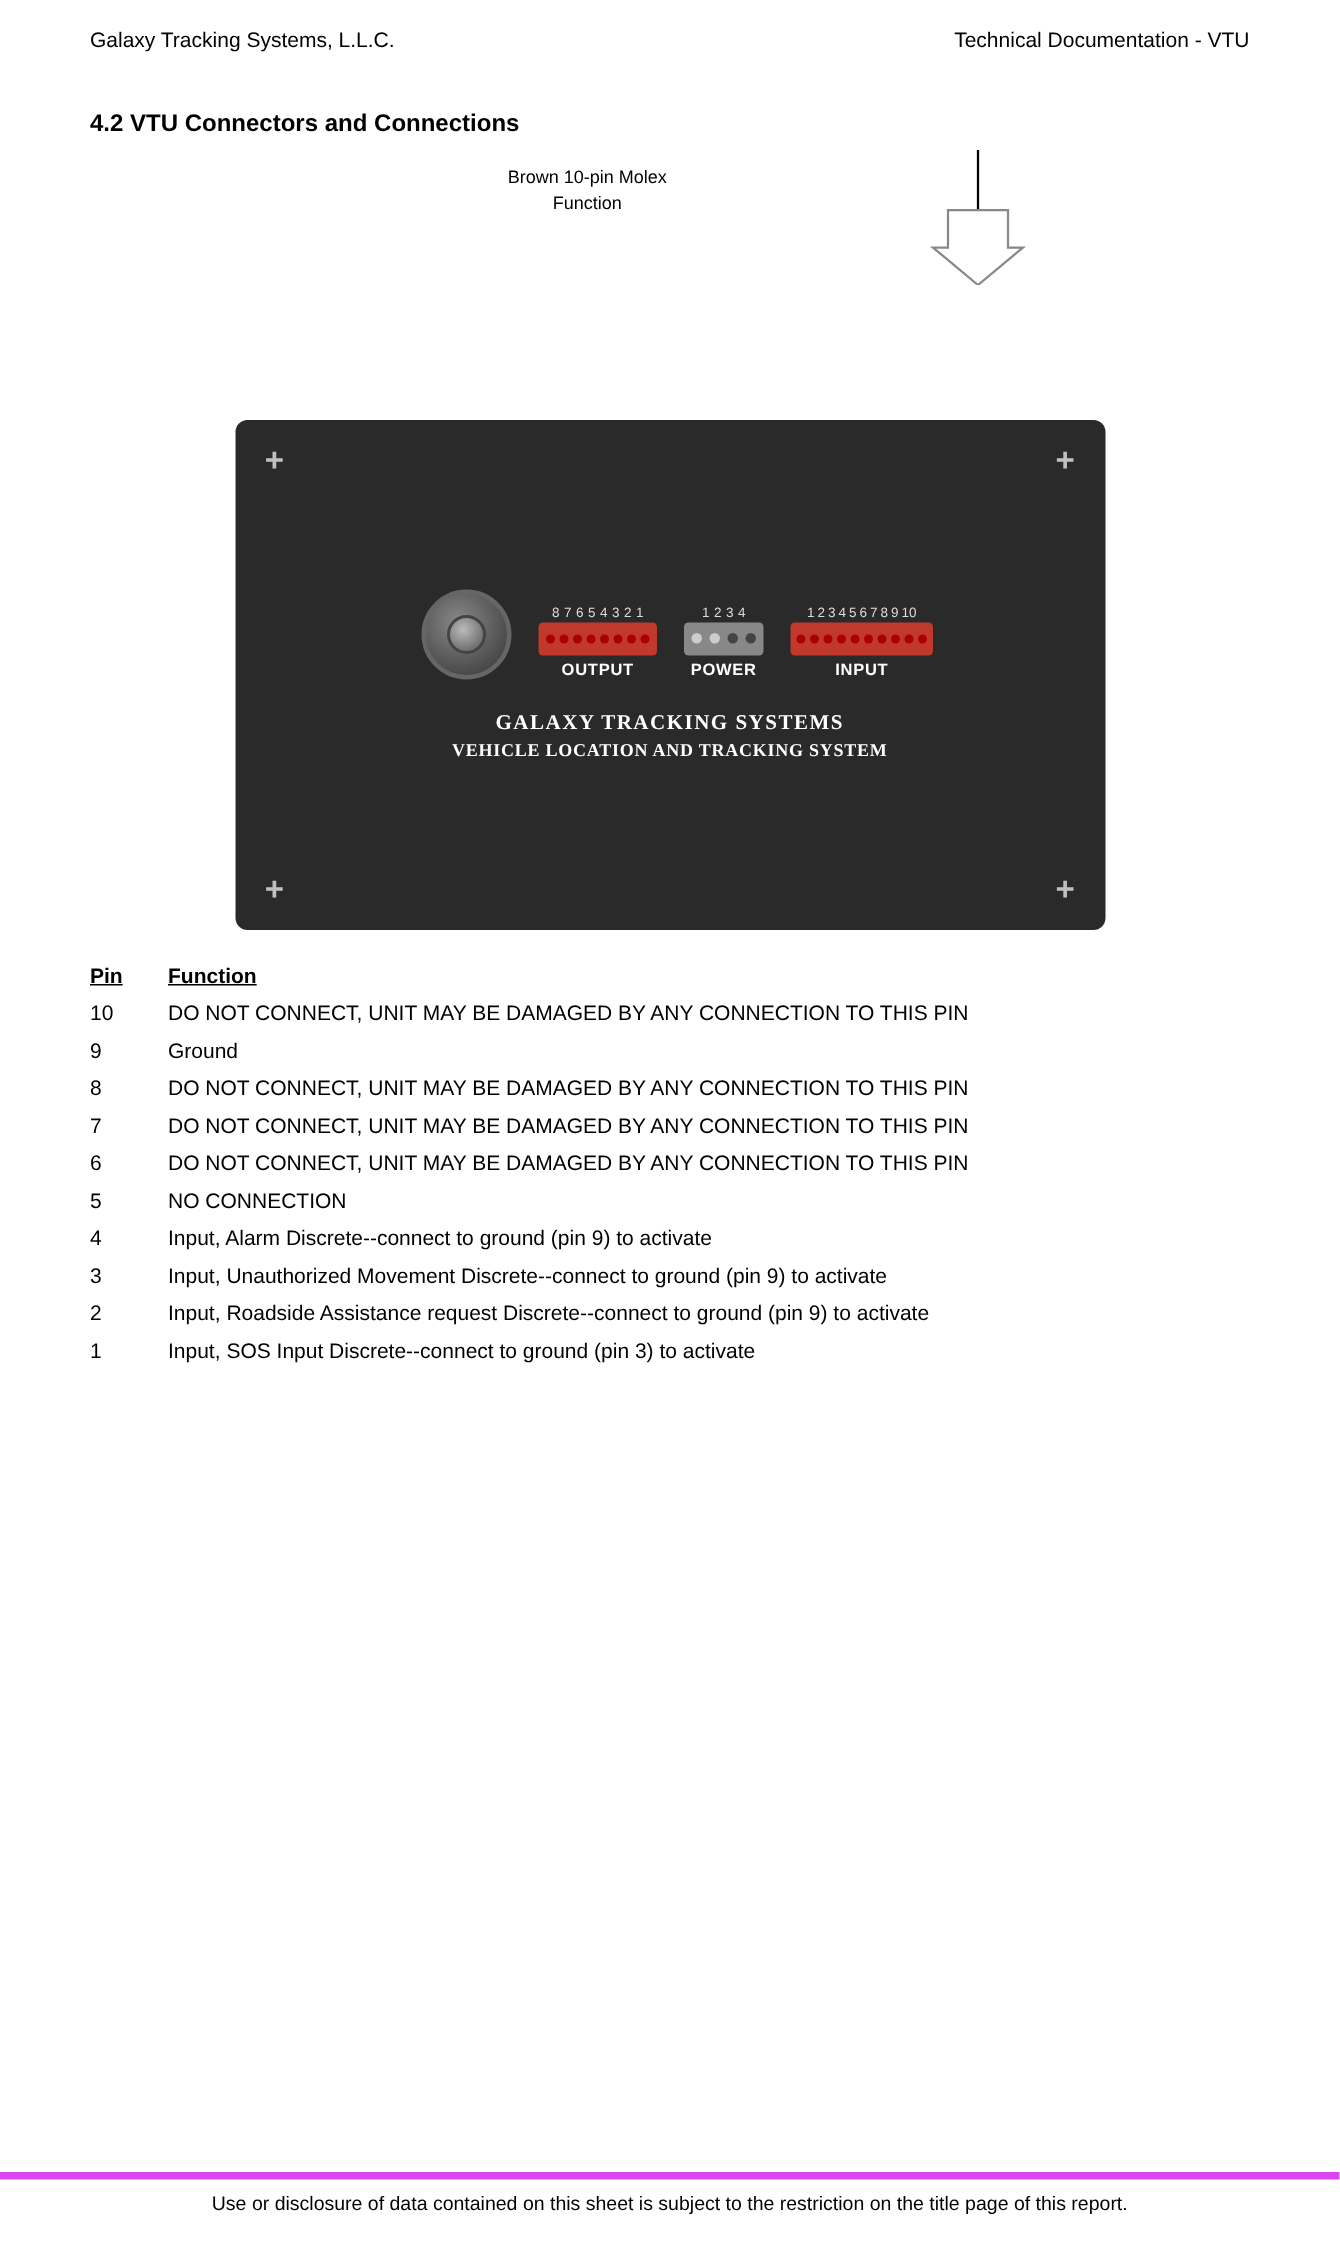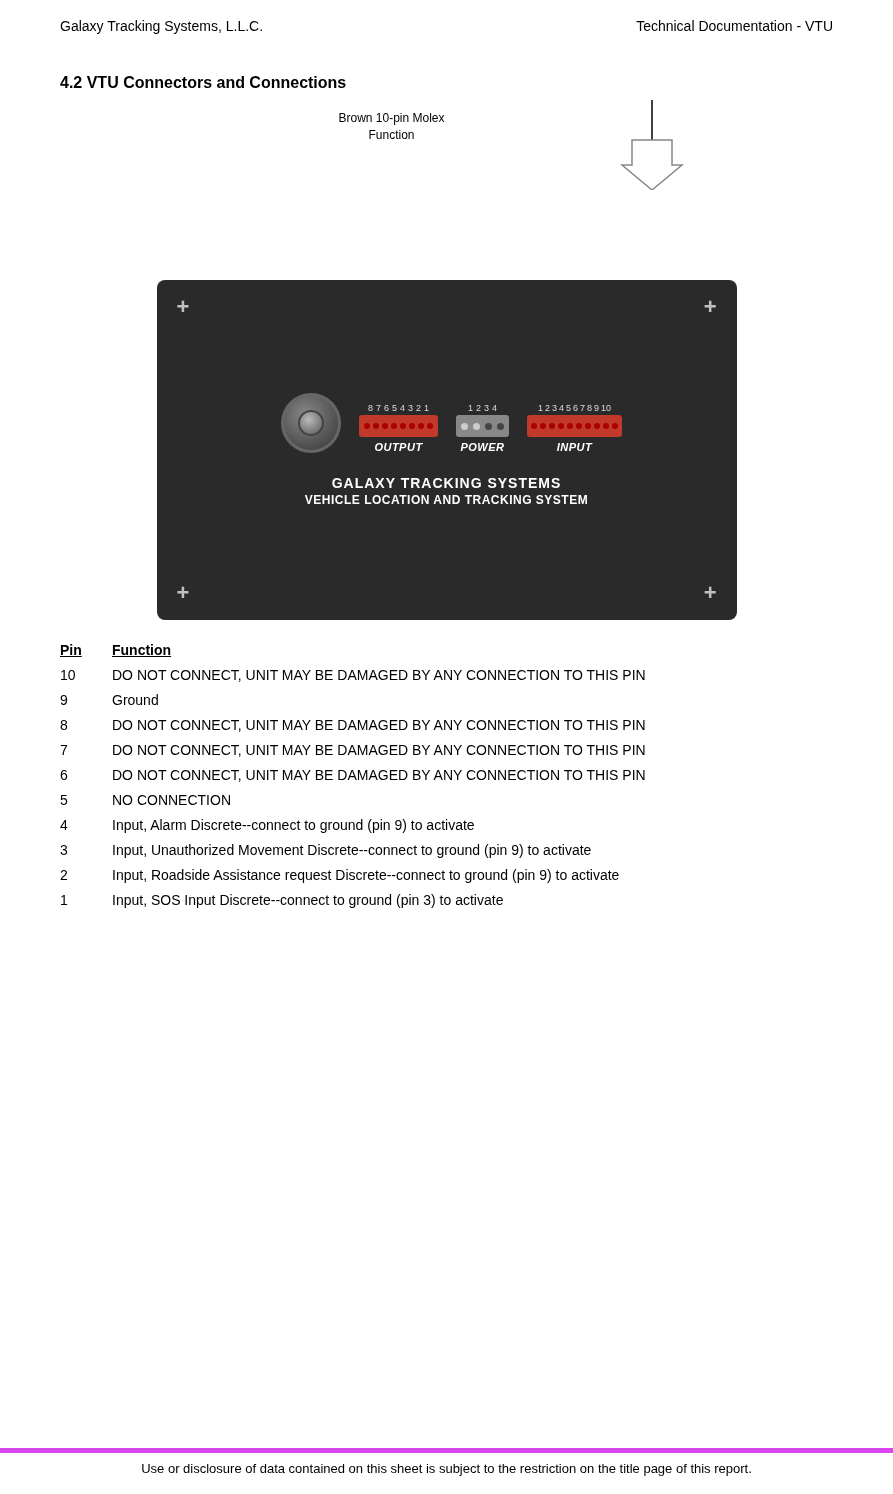--- a/index.html
+++ b/index.html
@@ -149,27 +149,27 @@
       width: 7px; height: 7px;
       border-radius: 50%;
     }
 
     .connector-label-bottom {
       color: #fff;
       font-size: 11px;
       font-weight: bold;
       margin-top: 4px;
       letter-spacing: 0.5px;
-      font-style: italic;
     }
 
     .brand-text {
       color: #fff;
       text-align: center;
       margin-top: 14px;
+      font-family: Liberation Serif, serif;
     }
     .brand-text .line1 {
       font-size: 14px;
       font-weight: bold;
       letter-spacing: 1px;
     }
     .brand-text .line2 {
       font-size: 12px;
       font-weight: bold;
       letter-spacing: 0.5px;

